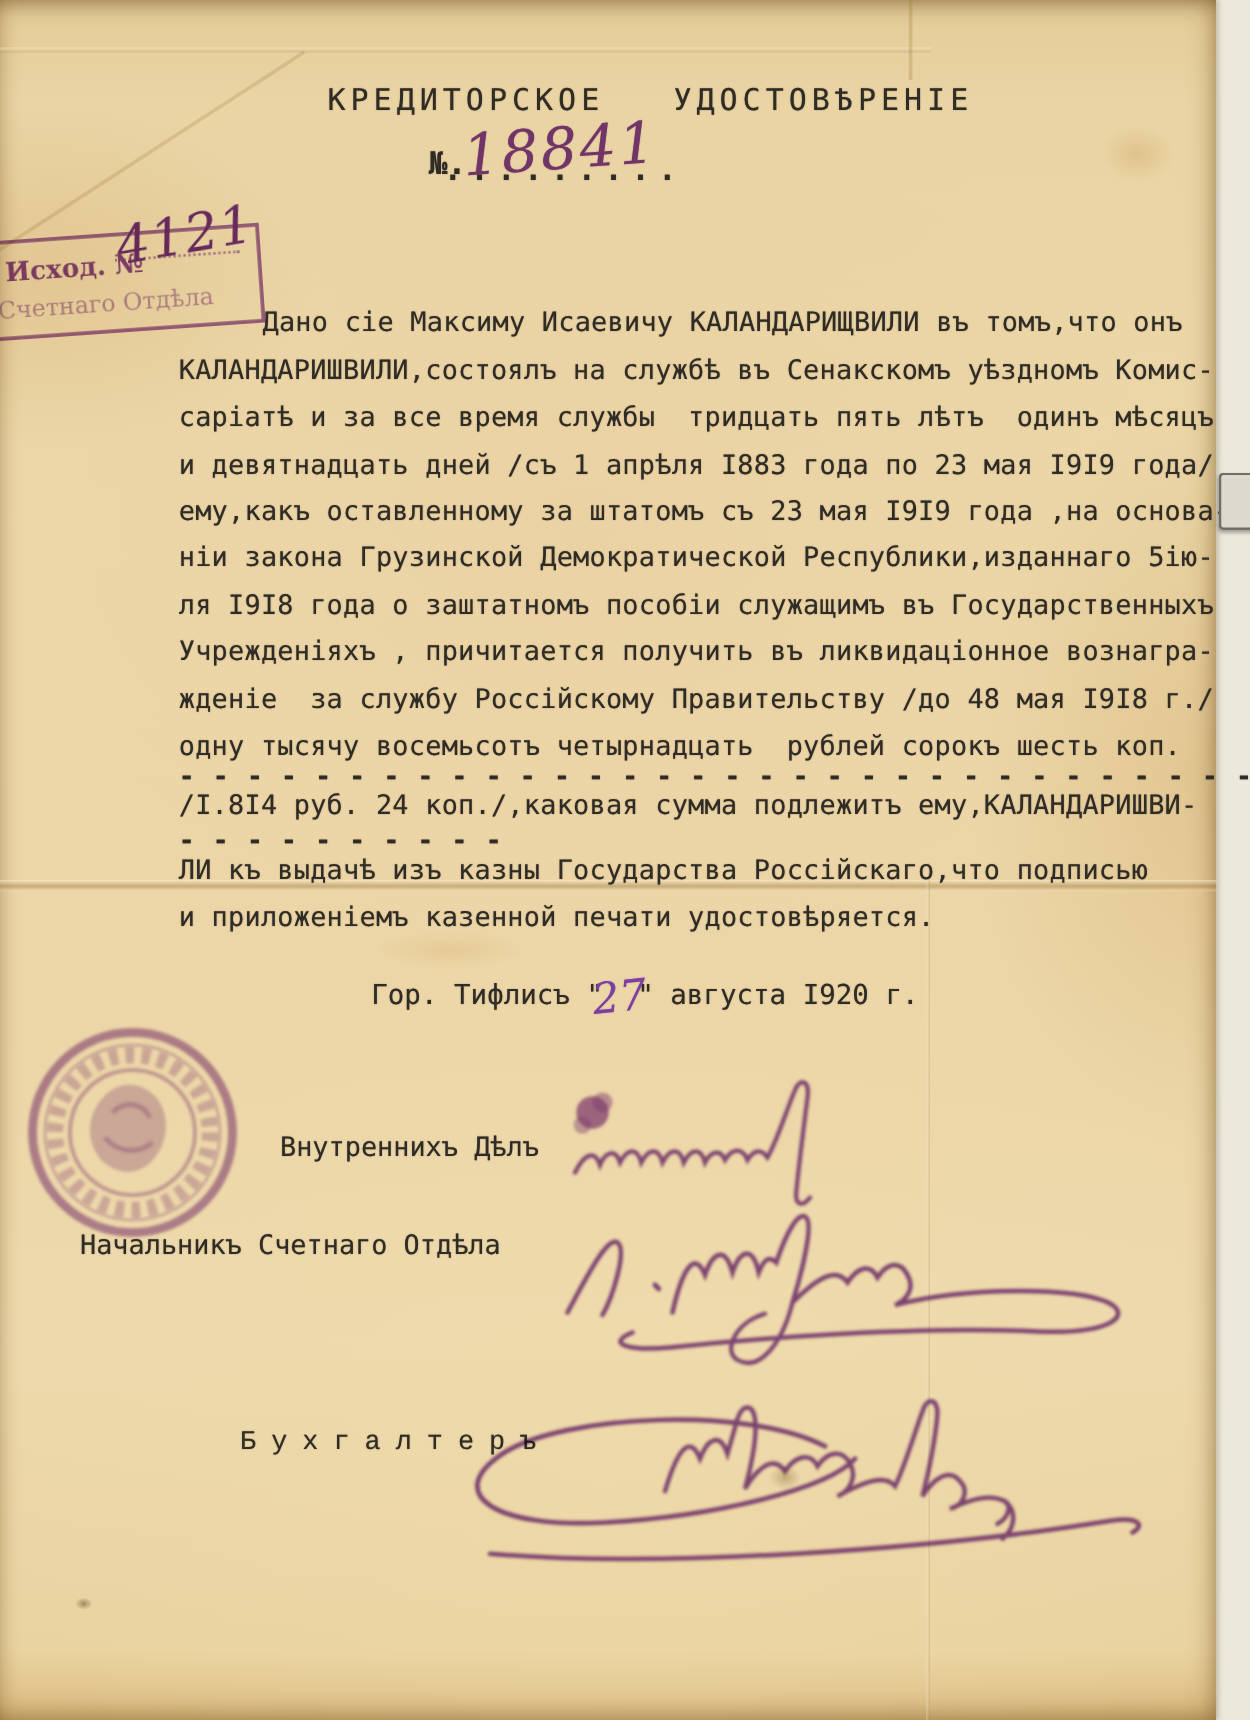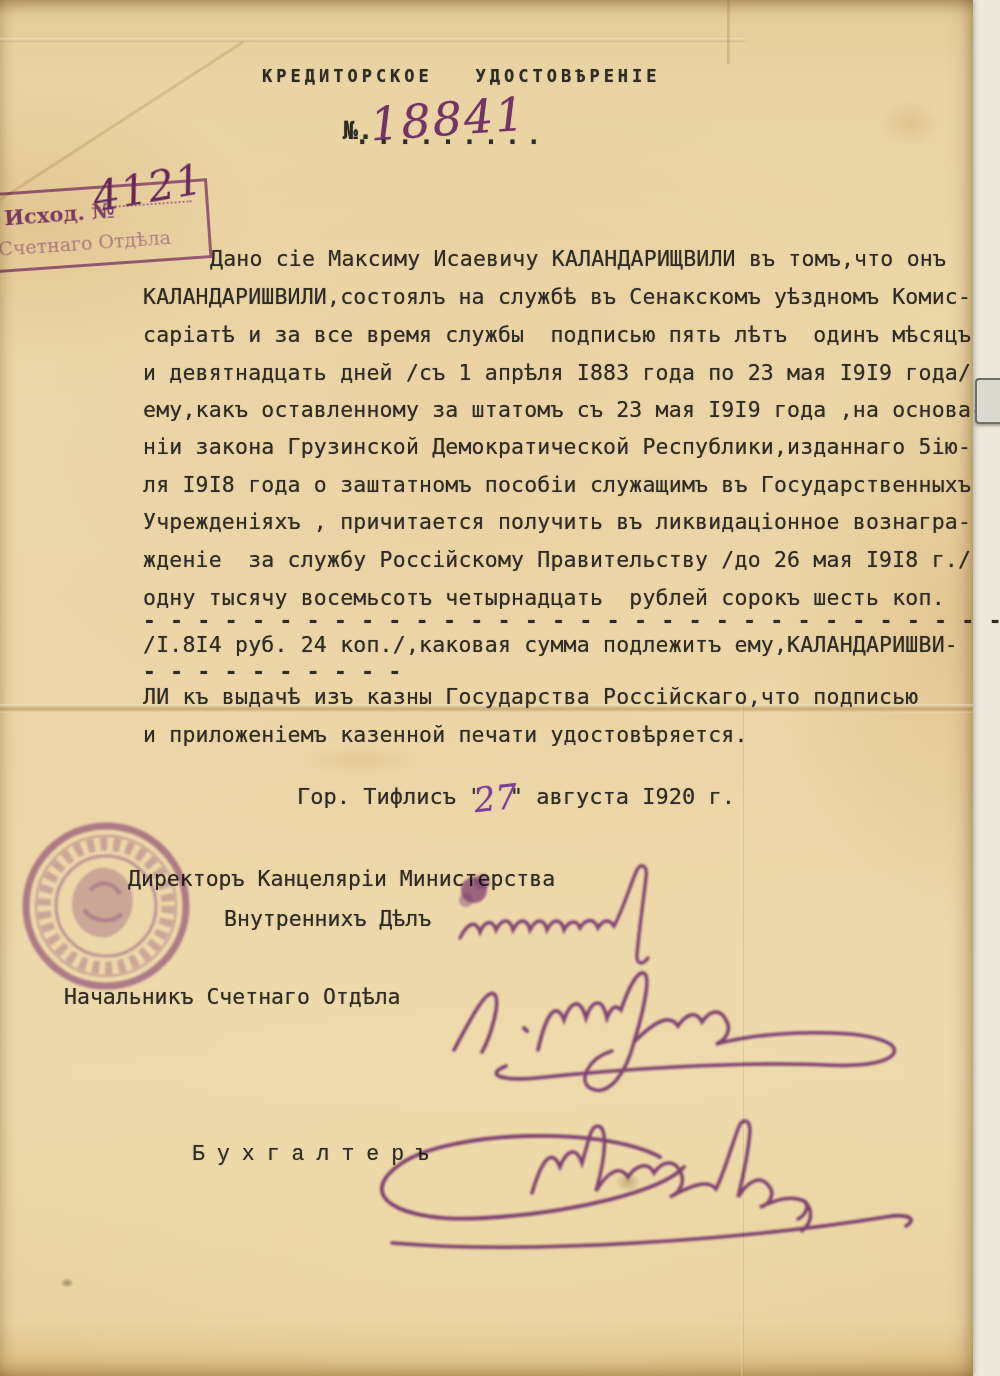--- a/index.html
+++ b/index.html
@@ -46,21 +46,21 @@
     position:absolute;left:975px;top:378px;width:25px;height:42px;
     background:#dcd9cf;border:2px solid #6f6f68;border-right:none;border-radius:4px 0 0 4px;
     box-shadow:0 2px 3px rgba(0,0,0,.3);
   }
   
   .tw{
     position:absolute;color:#2f2b25;white-space:pre;
     font-family:"DejaVu Sans Mono", monospace;
     text-shadow:0 0 1px rgba(47,43,37,.55);
   }
-  .doc-title{left:262px;top:66px;font-size:17px;letter-spacing:4px;font-weight:bold;}
+  .doc-title{left:262px;top:66px;font-size:24px;letter-spacing:4px;font-weight:normal;}
   .no-label{left:343px;top:116px;font-size:25px;font-weight:bold;}
   .no-dots{left:355px;top:122px;font-size:24px;letter-spacing:7px;font-weight:bold;}
   .body-line{font-size:21.5px;letter-spacing:.2px;}
   .dash-line{font-size:21px;font-weight:bold;letter-spacing:1px;}
   .date-line{left:297px;top:784px;font-size:22px;}
   .sig-title{font-size:21.5px;}
   .buh{letter-spacing:12px;font-family:Liberation Mono, monospace;}
   
   .hand{
     position:absolute;color:#7b3fa0;
@@ -111,37 +111,36 @@
 
     <div class="stamp-box">
       <span class="lbl">Исход. №</span>
       <span class="num">4121</span>
       <span class="dots"></span>
       <span class="dept">Счетнаго Отдѣла</span>
     </div>
 
     <div class="tw body-line" style="left:143px;top:284px">КАЛАНДАРИШВИЛИ,состоялъ на службѣ въ Сенакскомъ уѣздномъ Комис-</div>
     <div class="tw body-line" style="left:210px;top:246px">Дано сіе Максиму Исаевичу КАЛАНДАРИЩВИЛИ въ томъ,что онъ</div>
-    <div class="tw body-line" style="left:143px;top:322px">саріатѣ и за все время службы  подписью пять лѣтъ  одинъ мѣсяцъ</div>
+    <div class="tw body-line" style="left:143px;top:322px">саріатѣ и за все время службы  тридцать пять лѣтъ  одинъ мѣсяцъ</div>
     <div class="tw body-line" style="left:143px;top:360px">и девятнадцать дней /съ 1 апрѣля I883 года по 23 мая I9I9 года/</div>
     <div class="tw body-line" style="left:143px;top:397px">ему,какъ оставленному за штатомъ съ 23 мая I9I9 года ,на основа-</div>
     <div class="tw body-line" style="left:143px;top:434px">ніи закона Грузинской Демократической Республики,изданнаго 5ію-</div>
     <div class="tw body-line" style="left:143px;top:472px">ля I9I8 года о заштатномъ пособіи служащимъ въ Государственныхъ</div>
     <div class="tw body-line" style="left:143px;top:509px">Учрежденіяхъ , причитается получить въ ликвидаціонное вознагра-</div>
-    <div class="tw body-line" style="left:143px;top:547px">жденіе  за службу Россійскому Правительству /до 26 мая I9I8 г./</div>
+    <div class="tw body-line" style="left:143px;top:547px">жденіе  за службу Россійскому Правительству /до 48 мая I9I8 г./</div>
     <div class="tw body-line" style="left:143px;top:585px">одну тысячу восемьсотъ четырнадцать  рублей сорокъ шесть коп.</div>
     <div class="tw dash-line" style="left:143px;top:609px">- - - - - - - - - - - - - - - - - - - - - - - - - - - - - - - -</div>
     <div class="tw body-line" style="left:143px;top:632px">/I.8I4 руб. 24 коп./,каковая сумма подлежитъ ему,КАЛАНДАРИШВИ-</div>
     <div class="tw dash-line" style="left:143px;top:660px">- - - - - - - - - -</div>
     <div class="tw body-line" style="left:143px;top:722px">и приложеніемъ казенной печати удостовѣряется.</div>
     <div class="tw body-line" style="left:143px;top:684px">ЛИ къ выдачѣ изъ казны Государства Россійскаго,что подписью</div>
 
     <div class="tw date-line"><span>Гор. Тифлисъ "</span><span class="hand-day">27</span><span>" августа I920 г.</span></div>
 
-    <div class="tw sig-title" style="left:128px;top:866px">Директоръ Канцеляріи Министерства</div>
     <div class="tw sig-title" style="left:224px;top:906px">Внутреннихъ Дѣлъ</div>
     <div class="tw sig-title" style="left:64px;top:984px">Начальникъ Счетнаго Отдѣла</div>
     <div class="tw sig-title buh" style="left:192px;top:1142px">Бухгалтеръ</div>
 
     <svg class="ink-svg" style="left:10px;top:810px" width="192" height="192" viewBox="0 0 192 192">
       <defs>
           <filter id="fz" x="-20%" y="-20%" width="140%" height="140%">
             <feGaussianBlur stdDeviation="1.3"></feGaussianBlur>
           </filter>
         </defs>

